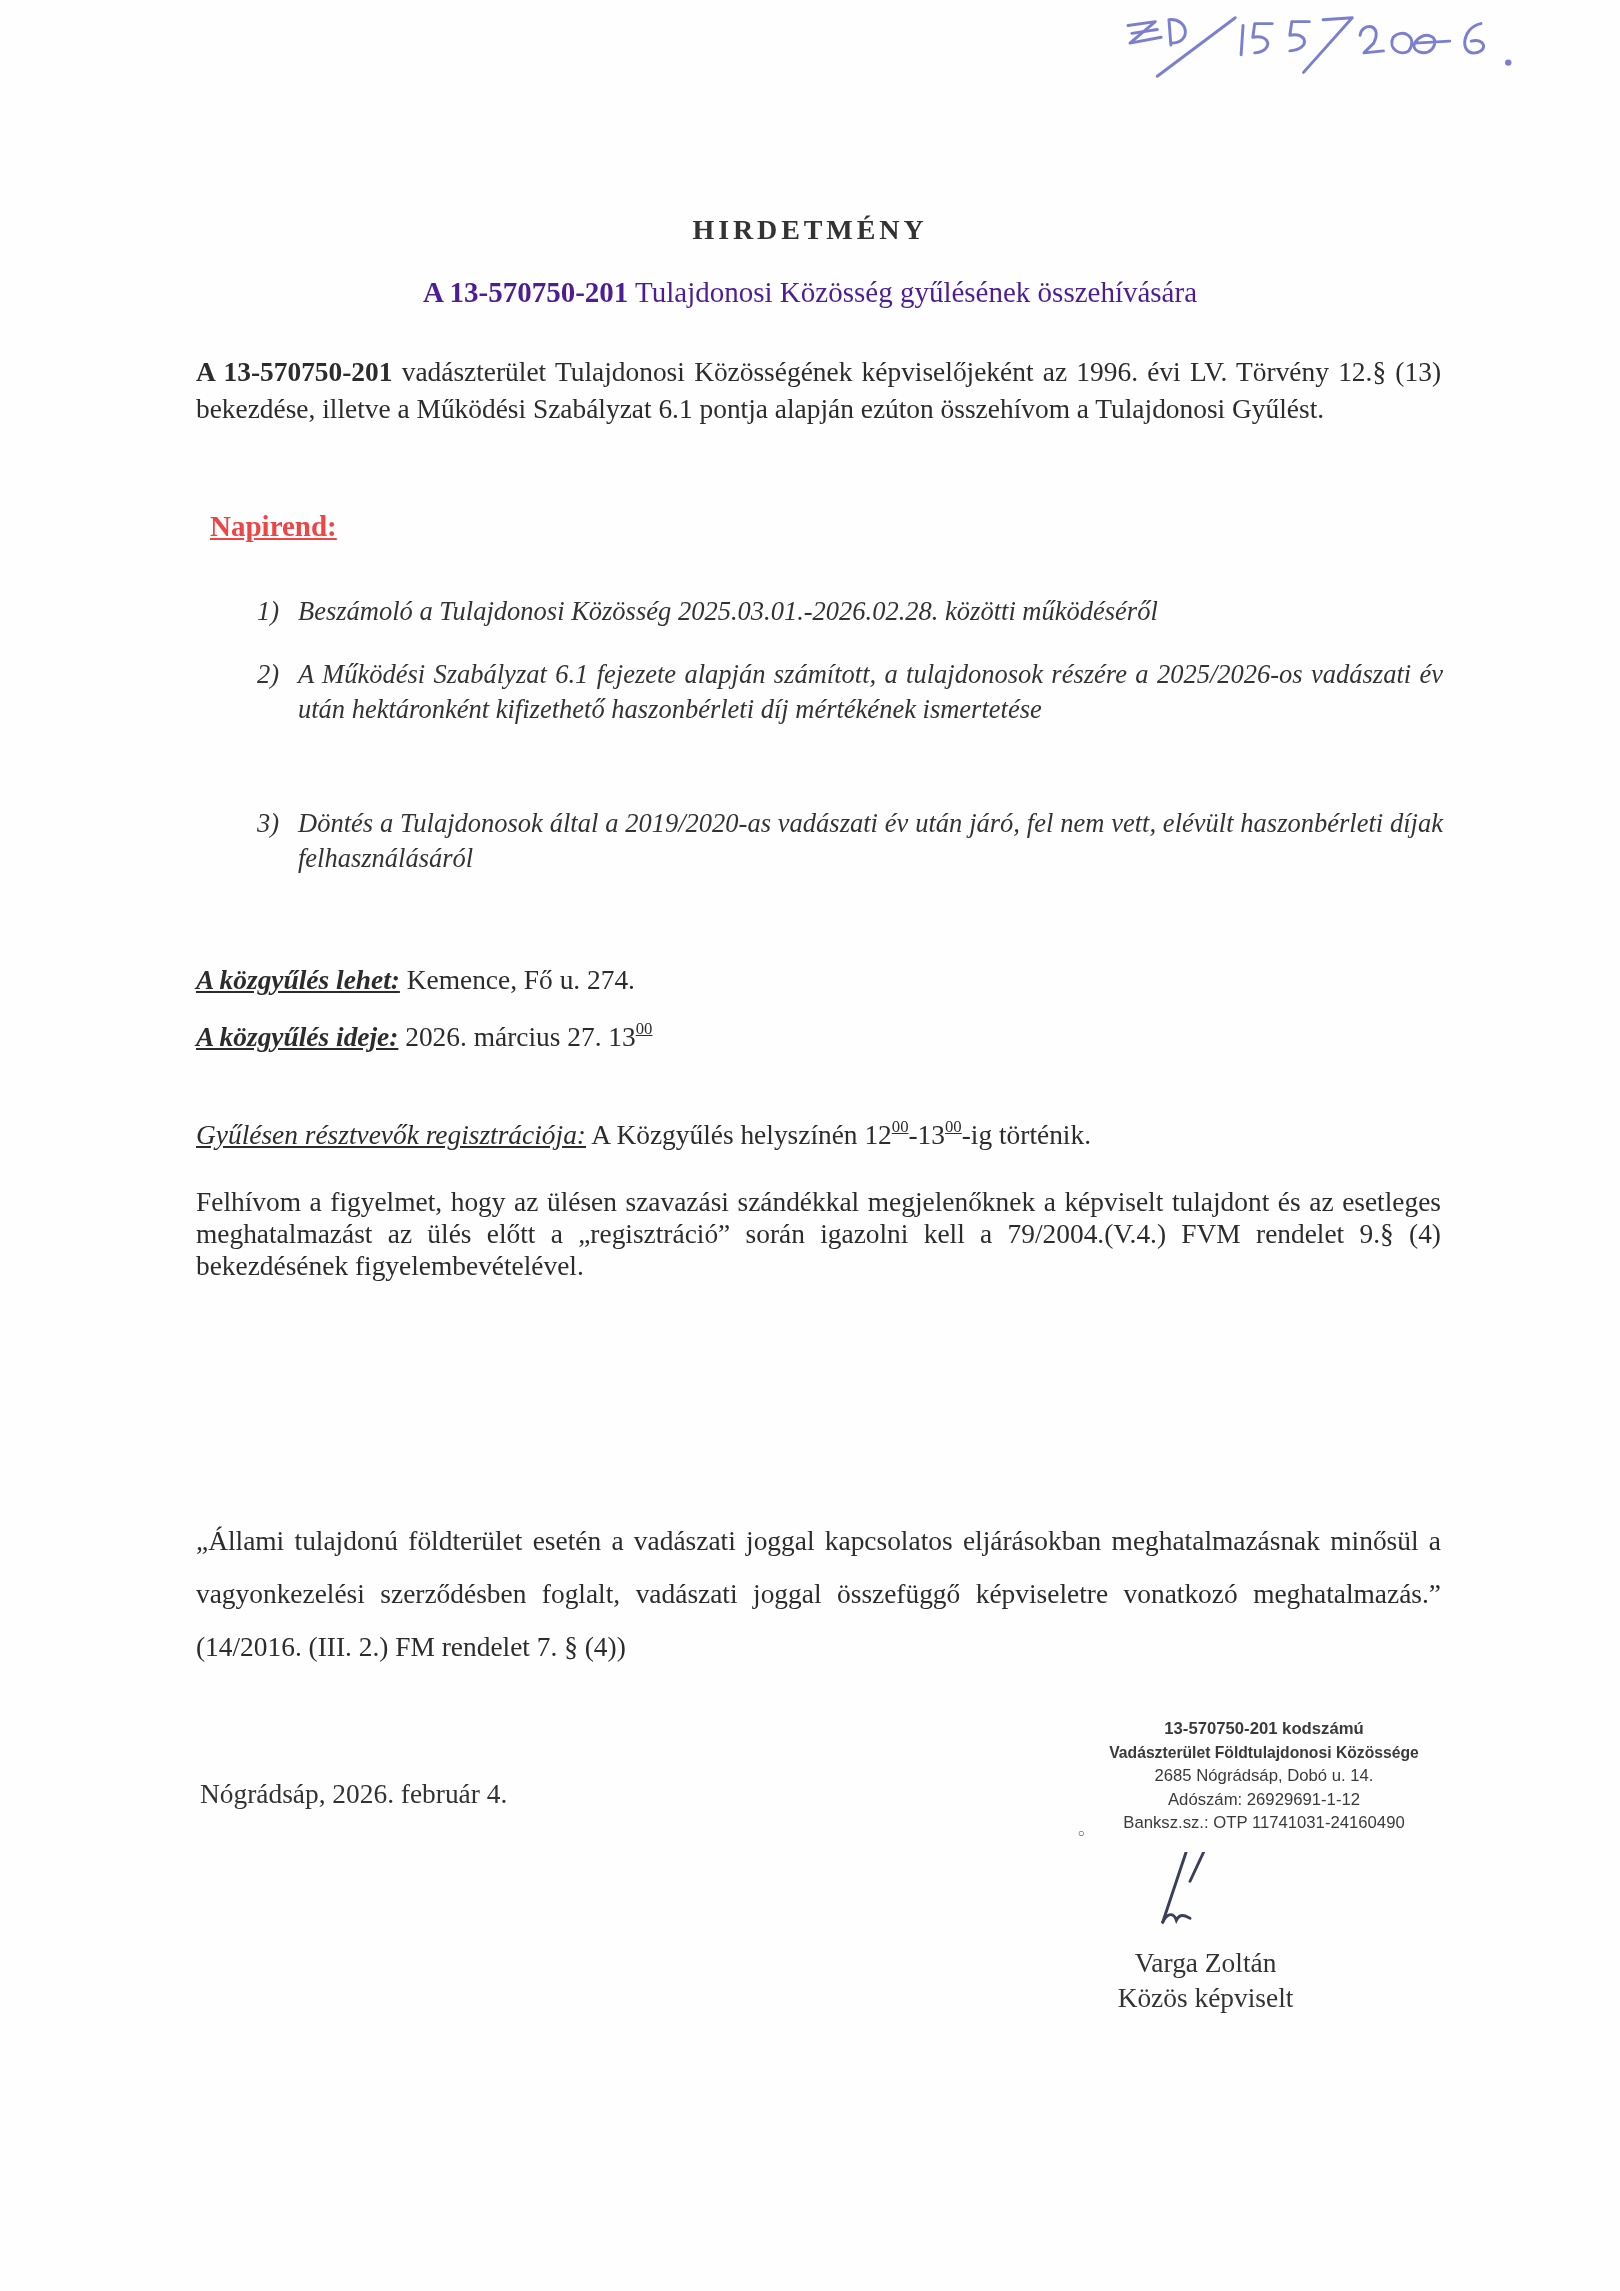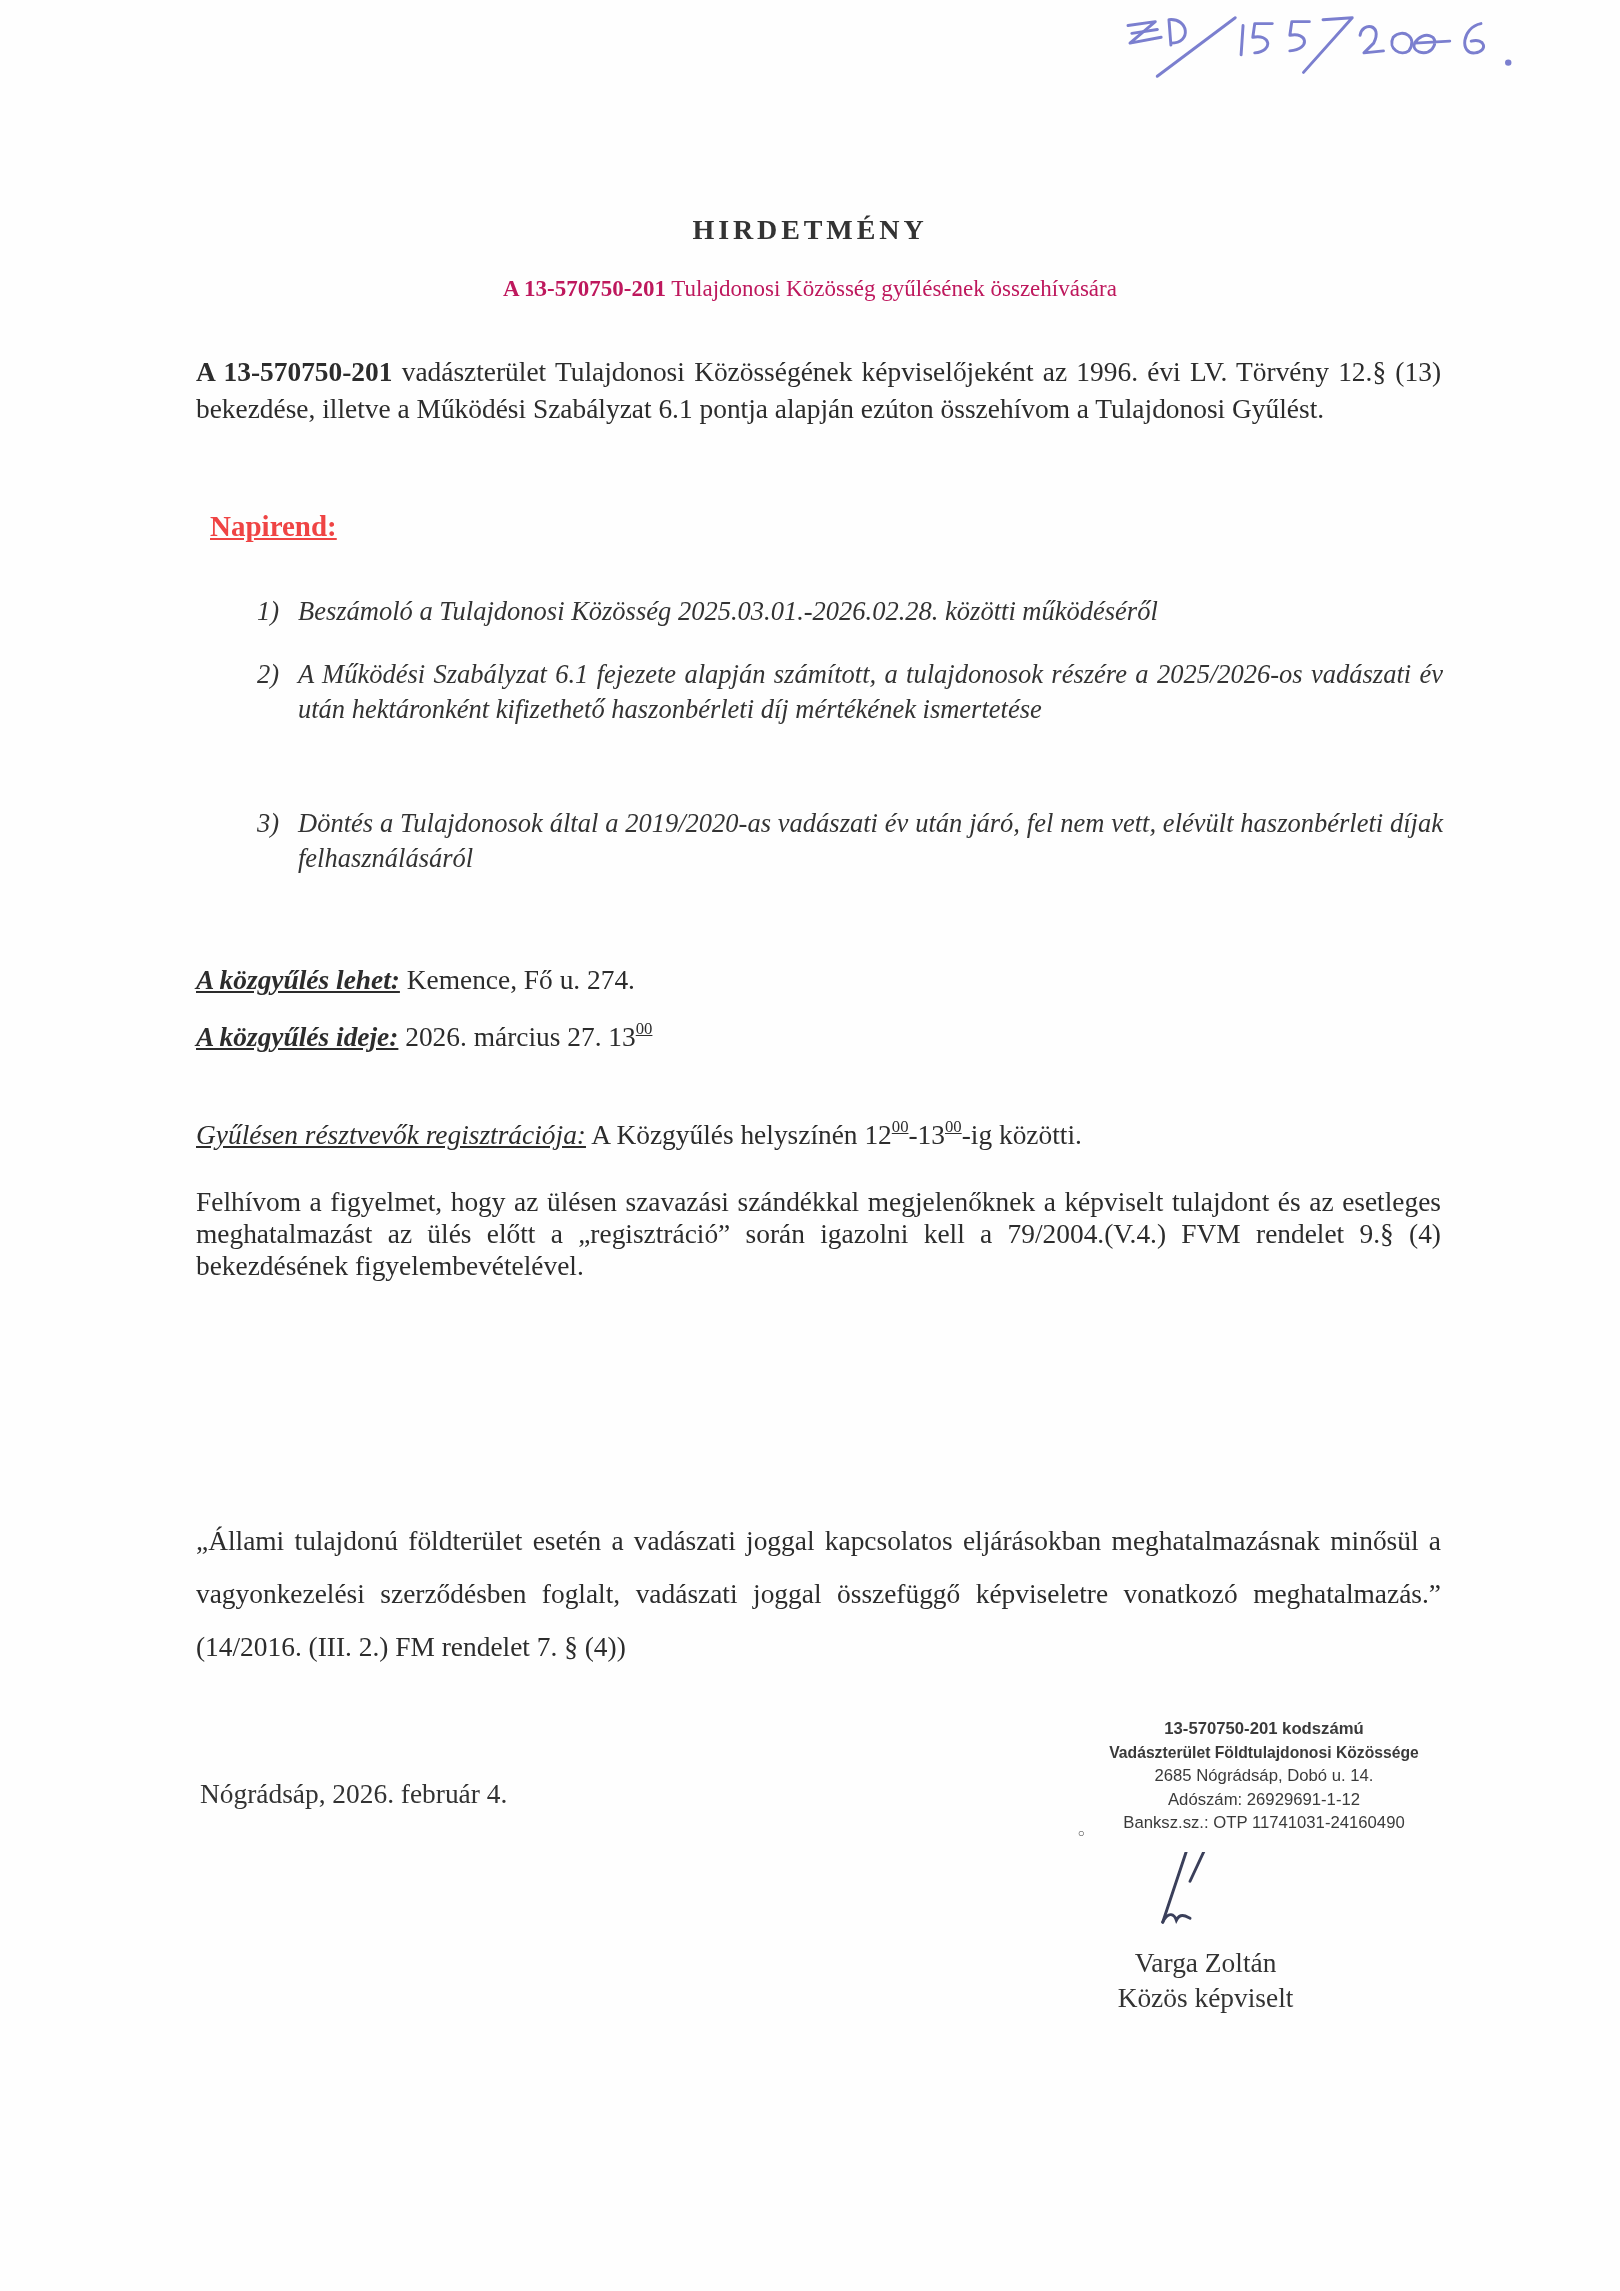--- a/index.html
+++ b/index.html
@@ -6,21 +6,21 @@
   body { width: 1620px; height: 2292px; position: relative; overflow: hidden;
          font-family: "Liberation Serif", serif; color: #2b2b2b; }
   .page { position: absolute; inset: 0; background: #fefefe; }
 
   .handwritten { position: absolute; left: 1117px; top: 7.8px; width: 451px; height: 78px; }
   .handwritten svg { width: 100%; height: 100%; }
 
   .title { position: absolute; left: 0; right: 0; top: 214px; text-align: center;
            font-size: 28px; font-weight: bold; letter-spacing: 3.9px; color: #333; }
   .subtitle { position: absolute; left: 0; right: 0; top: 276px; text-align: center;
-              font-size: 23px; color: #be185d; }
+              font-size: 29px; color: #4c1d95; }
   .subtitle b { font-weight: bold; }
 
   .para { position: absolute; left: 196px; width: 1245px; font-size: 27.4px; text-align: justify;
           text-align-last: left; color: #2c2c2c; }
   .intro { top: 354px; line-height: 37px; }
   .intro b { font-weight: bold; }
 
   .agenda-heading { position: absolute; left: 210px; top: 510px; font-size: 29px;
                     font-weight: bold; text-decoration: underline; color: #ef4444; }
 
@@ -105,21 +105,21 @@
     <span class="txt">Döntés a Tulajdonosok által a 2019/2020-as vadászati év után járó, fel nem vett, elévült haszonbérleti díjak felhasználásáról</span>
   </div>
 
   <div class="info-line place">
     <span class="lbl">A közgyűlés lehet:</span><span> Kemence, Fő u. 274.</span>
   </div>
   <div class="info-line time">
     <span class="lbl">A közgyűlés ideje:</span><span> 2026. március 27. 13</span><sup class="u">00</sup>
   </div>
   <div class="info-line reg">
-    <span class="lbl-light">Gyűlésen résztvevők regisztrációja:</span><span> A Közgyűlés helyszínén 12</span><sup class="u">00</sup><span>-13</span><sup class="u">00</sup><span>-ig közötti.</span>
+    <span class="lbl-light">Gyűlésen résztvevők regisztrációja:</span><span> A Közgyűlés helyszínén 12</span><sup class="u">00</sup><span>-13</span><sup class="u">00</sup><span>-ig történik.</span>
   </div>
 
   <div class="para notice1">Felhívom a figyelmet, hogy az ülésen szavazási szándékkal megjelenőknek a képviselt tulajdont és az esetleges meghatalmazást az ülés előtt a „regisztráció” során igazolni kell a 79/2004.(V.4.) FVM rendelet 9.§ (4) bekezdésének figyelembevételével.</div>
   <div class="para notice3">„Állami tulajdonú földterület esetén a vadászati joggal kapcsolatos eljárásokban meghatalmazásnak minősül a vagyonkezelési szerződésben foglalt, vadászati joggal összefüggő képviseletre vonatkozó meghatalmazás.” (14/2016. (III. 2.) FM rendelet 7. § (4))</div>
 
   <div class="date-place">Nógrádsáp, 2026. február 4.</div>
 
   <div class="stamp">
     <span class="bullet">○</span>
     <div class="s1">13-570750-201 kodszámú</div>

